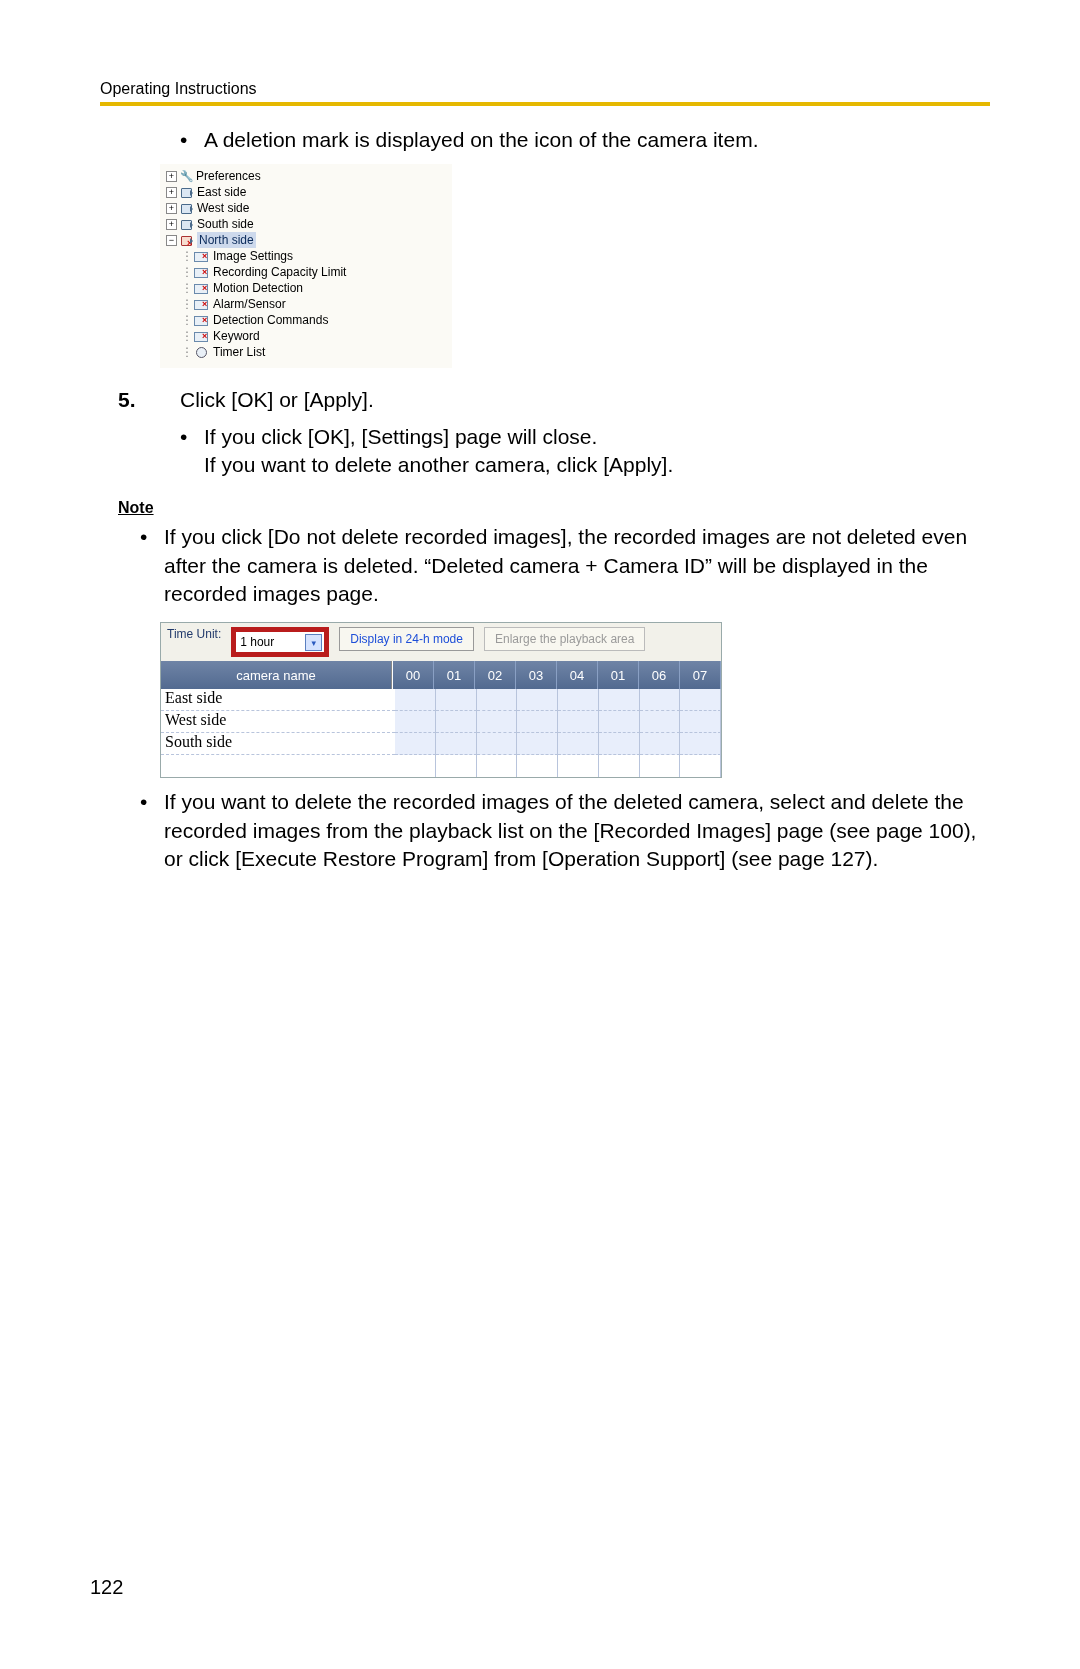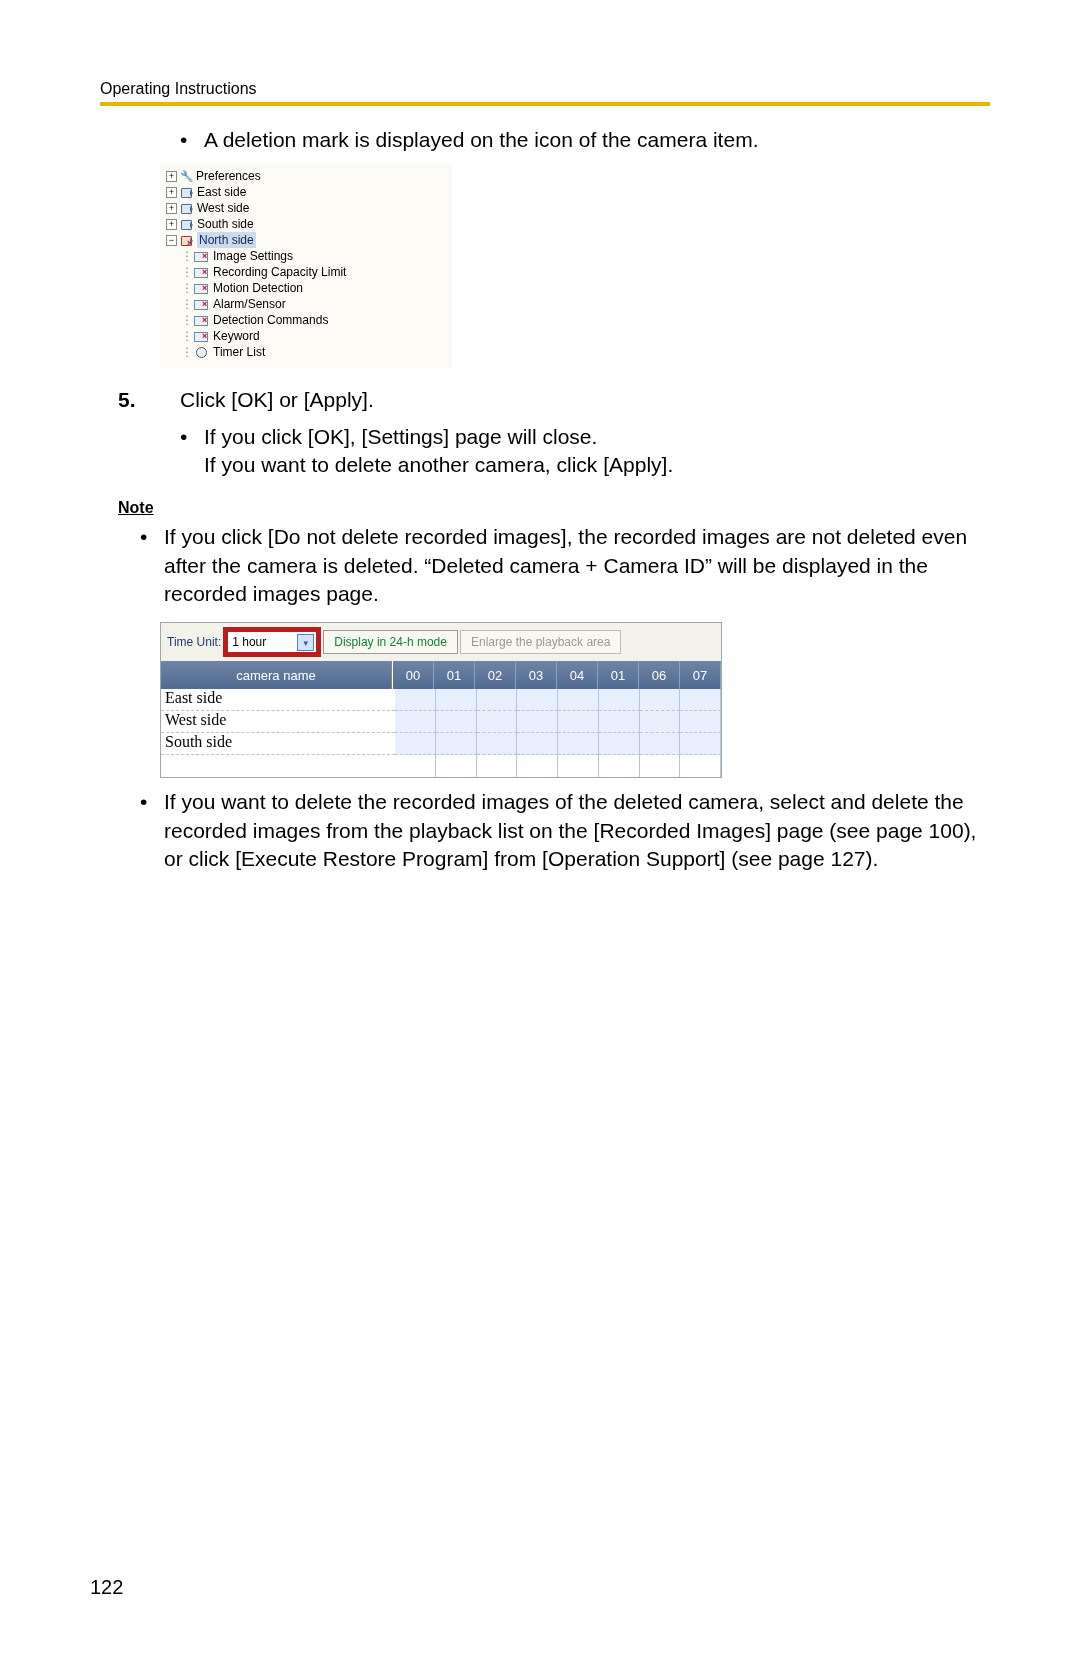--- a/index.html
+++ b/index.html
@@ -123,34 +123,34 @@
 
   
   .pb-block{
     margin:14px 0 10px 60px;
     width:560px;
     background:#f2f1ea;
     border:1px solid #9aa;
     font-family:Tahoma,Arial,sans-serif;
   }
   .pb-toolbar{
-    display:flex;align-items:center;height:30px;padding:4px 6px;gap:2px;
+    display:flex;align-items:flex-start;height:30px;padding:4px 6px;gap:10px;
     font-size:12px;color:#223a6b;
   }
   .pb-select{
     display:inline-flex;align-items:center;background:#fff;border:5px solid #b91c1c;
     height:20px;padding:0 4px;font-size:12px;color:#000;position:relative;width:80px;
   }
   .pb-select .arrow{
     position:absolute;right:2px;top:2px;width:15px;height:15px;background:#d5e3ff;border:1px solid #5a7fc0;
     display:flex;align-items:center;justify-content:center;color:#2a5abf;font-size:9px;
   }
   .pb-btn{
     background:#f8f7f0;border:1px solid #999;height:22px;padding:0 10px;font-size:12px;
-    display:inline-flex;align-items:center;color:#15803d;
+    display:inline-flex;align-items:center;color:#1d4ed8;
   }
   .pb-btn.disabled{color:#9a9a9a;border-color:#bbb;}
   .pb-header{
     display:flex;height:28px;background:linear-gradient(#6f84a6,#526a90);color:#fff;font-size:13px;
   }
   .pb-namecol{width:230px;display:flex;align-items:center;justify-content:center;border-right:1px solid #888;}
   .pb-hours{flex:1;display:flex;border-left:1px solid #fff;}
   .pb-hcell{flex:1;border-right:1px solid #8aa0c4;display:flex;align-items:center;justify-content:center;}
   .pb-rows{background:#fff;}
   .pb-row{display:flex;height:22px;}

